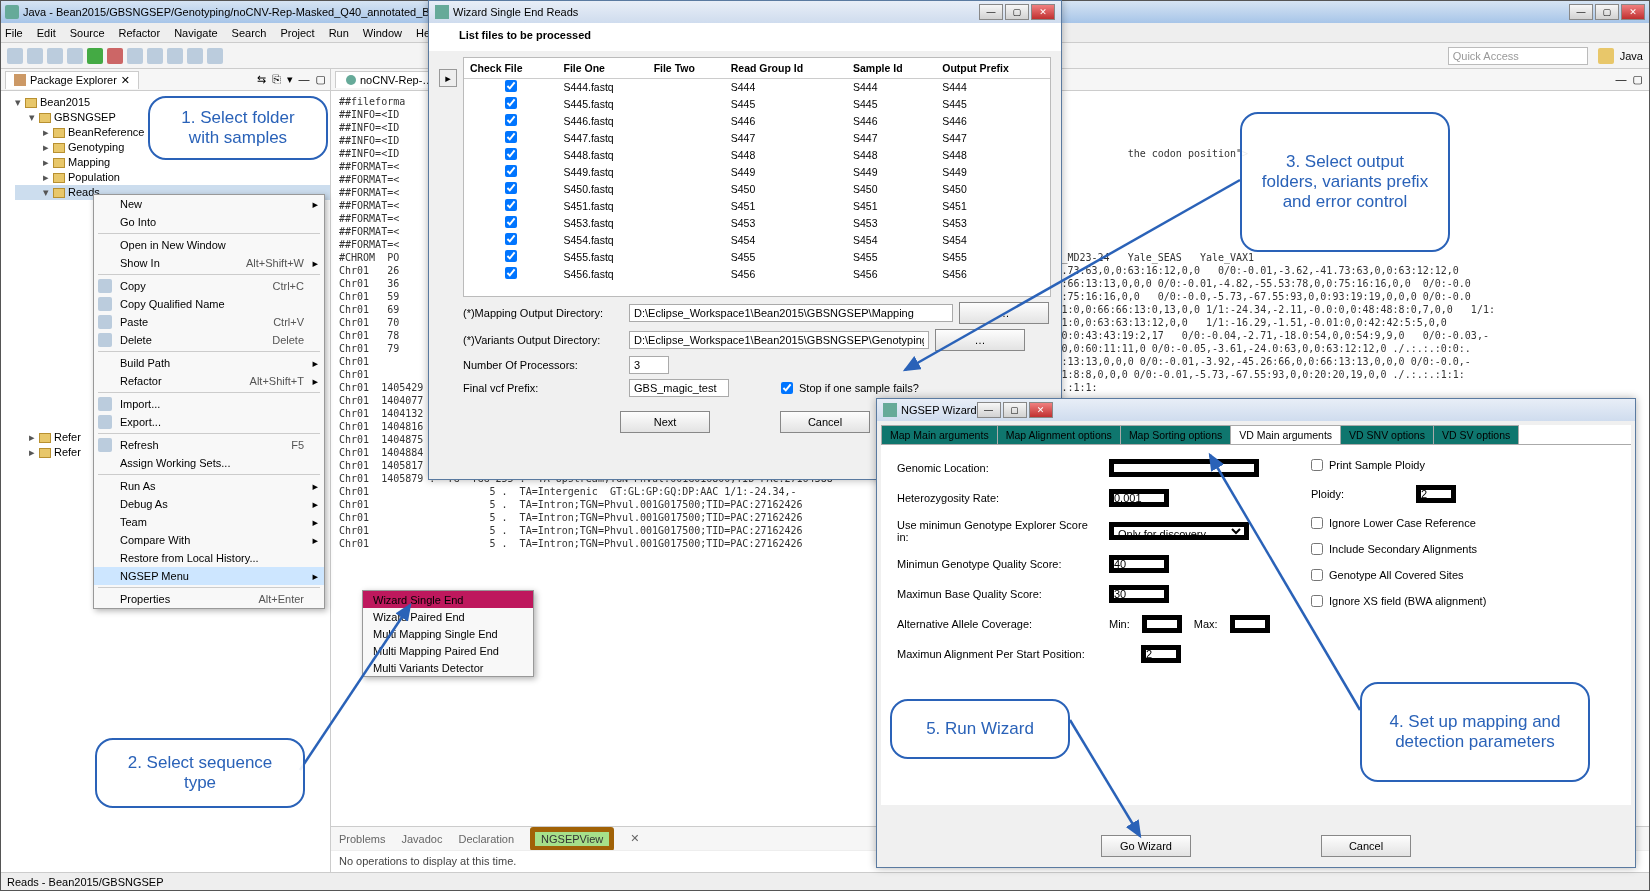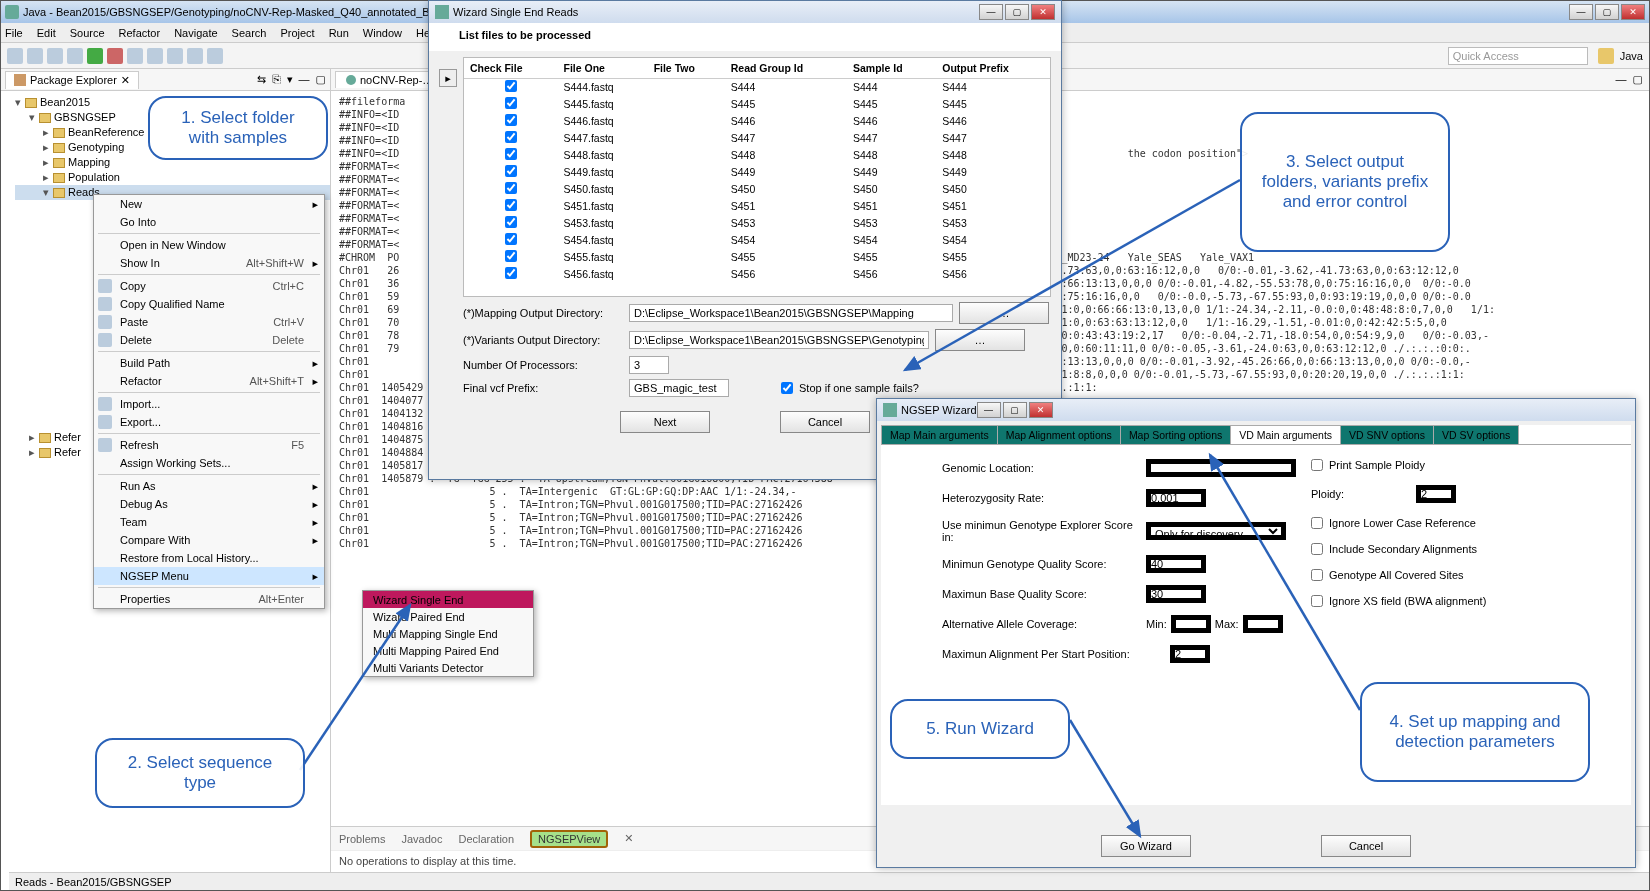--- a/index.html
+++ b/index.html
@@ -15,39 +15,39 @@
 .win-btn.close { background: linear-gradient(#f08080,#c03030); color:#fff; }
 
 .menu-bar { height: 20px; background: #eee; display: flex; align-items: center; padding: 0 4px; gap: 14px; border-bottom: 1px solid #ccc; }
 .menu-bar span { cursor: default; }
 
 .toolbar { height: 26px; background: #f4f4f4; border-bottom: 1px solid #ccc; display:flex; align-items:center; padding:0 6px; gap:4px; }
 .tool-icon { width:16px; height:16px; background:#bcd; border-radius:2px; }
 .quick-access { margin-left:auto; width:140px; height:18px; border:1px solid #bbb; padding:0 4px; color:#999; background:#fff; display:flex; align-items:center; }
 
 .main-area { position:absolute; top:68px; left:0; right:0; bottom:18px; display:flex; }
-.status-bar { position:absolute; bottom:0; left:0; right:0; height:18px; background:#eee; border-top:1px solid #ccc; padding:0 6px; display:flex; align-items:center;margin-left:8px; }
+.status-bar { position:absolute; bottom:0; left:0; right:0; height:18px; background:#eee; border-top:1px solid #ccc; padding:0 6px; display:flex; align-items:center; }
 
 
 .pkg-panel { width: 330px; border-right:1px solid #ccc; display:flex; flex-direction:column; background:#fff; }
 .pkg-tabrow { height:22px; border-bottom:1px solid #ccc; display:flex; align-items:center; padding:0 4px; background:#f6f6f6; }
 .pkg-tab { padding:2px 8px; background:#fff; border:1px solid #ccc; border-bottom:none; display:flex; align-items:center; gap:4px; }
 .pkg-tree { flex:1; padding:4px 0 4px 14px; overflow:auto; position:relative; }
 .tree-node { padding:1px 0 1px 14px; white-space:nowrap; }
 .tree-node .tw { display:inline-block; width:10px; color:#555; }
 .tree-node .ic { display:inline-block; width:12px; height:10px; background:#e8c76a; border:1px solid #b89030; margin-right:3px; vertical-align:middle; }
 .tree-node.sel { background:#cde; }
 
 
 .editor-col { flex:1; display:flex; flex-direction:column; position:relative; background:#fff; }
 .editor-tabrow { height:22px; border-bottom:1px solid #ccc; display:flex; align-items:center; background:#f6f6f6; padding-left:4px; }
 .editor-tab { padding:2px 10px; background:#fff; border:1px solid #ccc; border-bottom:none; display:flex; align-items:center; gap:4px; }
 .editor-body { flex:1; padding:4px 8px; font-family:Consolas,monospace; font-size:10px; color:#333; white-space:pre; overflow:hidden; line-height:13px; }
 .bottom-tabs { height:24px; border-top:1px solid #ccc; display:flex; align-items:center; gap:16px; padding:0 8px; background:#f6f6f6; font-size:10px; color:#666; }
-.ngsep-tab { padding:1px 6px; background:#a6e08a; border:2px solid #a16207; border-radius:3px; color:#333; }
+.ngsep-tab { padding:1px 6px; background:#a6e08a; border:5px solid #a16207; border-radius:3px; color:#333; }
 .bottom-msg { height:22px; padding:4px 8px; color:#444; border-top:1px solid #eee; }
 
 
 .ctx-menu { position:absolute; background:#f8f8f8; border:1px solid #999; box-shadow:2px 2px 6px rgba(0,0,0,0.3); width:232px; }
 .ctx-item { height:18px; display:flex; align-items:center; padding:0 8px 0 26px; position:relative; }
 .ctx-item.sep { height:1px; background:#ccc; margin:2px 4px; padding:0; }
 .ctx-item.highlight { background:#cde6ff; }
 .ctx-item .arrow { position:absolute; right:6px; }
 .ctx-item .sc { position:absolute; right:20px; color:#555; }
 .ctx-item .ic { position:absolute; left:4px; width:14px; height:14px; background:#bcd; border-radius:2px; }
@@ -75,21 +75,21 @@
 .wiz1 button { width:90px; height:22px; background:linear-gradient(#fdfdfd,#e3e3e3); border:1px solid #888; }
 .browse-btn { width:26px; height:20px; border:1px solid #999; background:#eee; }
 
 
 .wiz2 { position:absolute; top:398px; left:876px; width:760px; height:470px; background:#f0f0f0; border:1px solid #5a7aa0; box-shadow:0 0 8px rgba(0,0,0,0.3); }
 .wiz2 .dlg-title { height:22px; background:linear-gradient(#e8eef7,#cfdcee); display:flex; align-items:center; padding:0 6px; }
 .wiz2 .tabrow { display:flex; border-bottom:1px solid #aaa; background:#fff; margin:4px 4px 0 4px; }
 .wiz2 .tab { padding:3px 8px; border:1px solid #aaa; border-bottom:none; background:#0f766e; margin-right:-1px; font-size:10.5px; }
 .wiz2 .tab.active { background:#fff; font-weight:normal; }
 .wiz2 .tabbody { background:#fff; margin:0 4px; padding:14px 16px; height:360px; position:relative; }
-.wiz2 .frow { display:flex; align-items:center; margin-bottom:12px; gap:4px;margin-left:45px; }
+.wiz2 .frow { display:flex; align-items:center; margin-bottom:12px; gap:12px; }
 .wiz2 .frow label { width:200px; }
 .wiz2 select, .wiz2 input[type=text] { border:5px solid #000000; height:18px; padding:0 0; background:#fff; }
 .wiz2 .right-col { position:absolute; left:430px; top:14px; }
 .wiz2 .crow { display:flex; align-items:center; margin-bottom:14px; gap:6px; }
 .wiz2 .btn-row { position:absolute; bottom:10px; left:0; right:0; display:flex; justify-content:center; gap:130px; }
 .wiz2 button { width:90px; height:22px; background:linear-gradient(#fdfdfd,#e3e3e3); border:1px solid #888; }
 
 
 .callout { position:absolute; border:2.5px solid #2a62b8; border-radius:18px; background:rgba(255,255,255,0.9); color:#2a62b8; font-size:17px; text-align:center; display:flex; align-items:center; justify-content:center; padding:8px 14px; font-weight:500; z-index: 50; }
 svg.arrows { position:absolute; top:0; left:0; width:100%; height:100%; pointer-events:none; z-index:49; }

